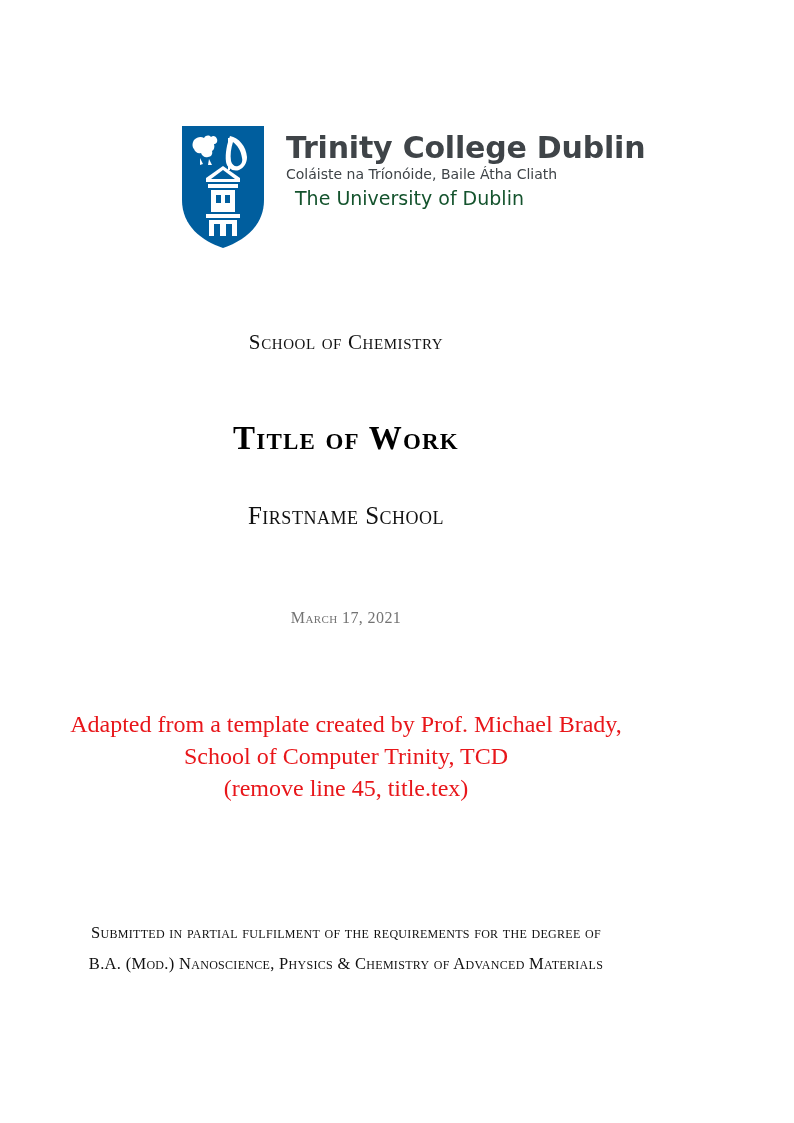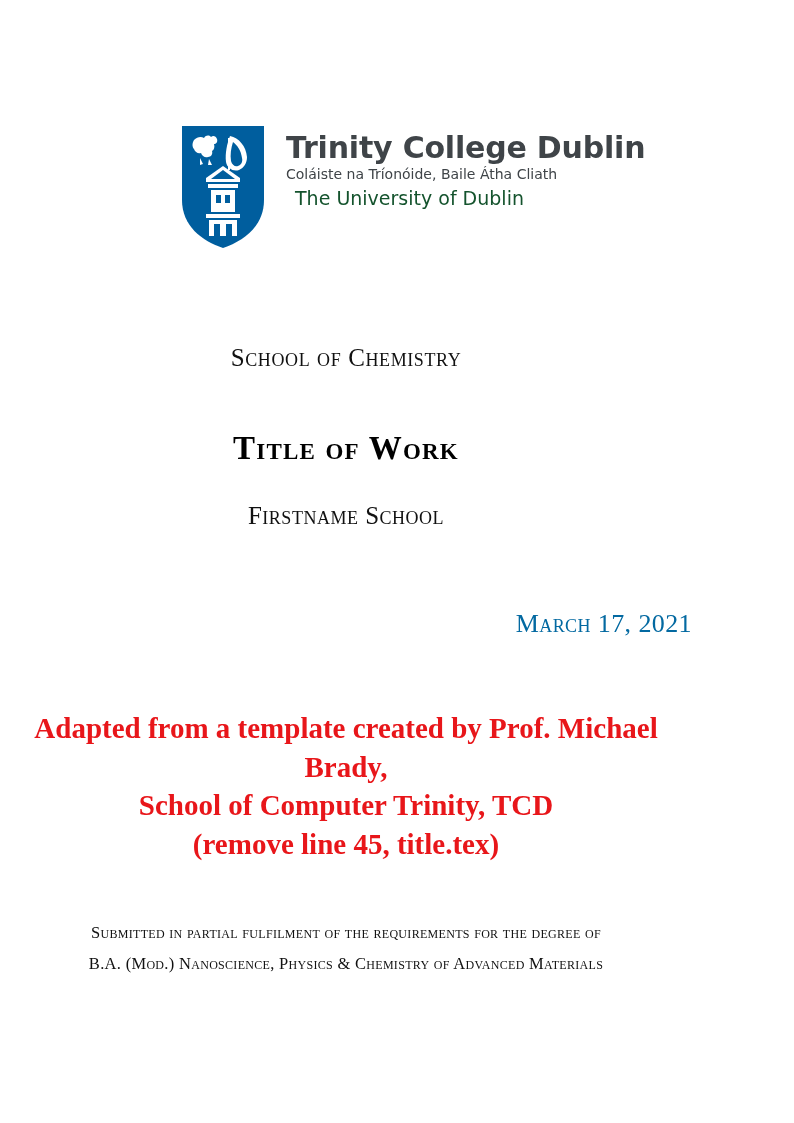--- a/index.html
+++ b/index.html
@@ -71,59 +71,57 @@
 
   
   .center-col {
     position: absolute;
     left: 0;
     right: 0;
     text-align: center;
   }
 
   .school {
-    top: 344px;
-    font-size: 25px;
+    top: 330px;
+    font-size: 21px;
     font-variant: small-caps;
     letter-spacing: 0.6px;
     color: #111;
   }
 
   .doc-title {
-    top: 430px;
+    top: 420px;
     font-size: 33px;
     font-weight: bold;
     font-variant: small-caps;
     letter-spacing: 1.2px;
     color: #000;
   }
 
   .author {
     top: 502px;
     font-size: 25px;
     font-variant: small-caps;
     letter-spacing: 0.5px;
     color: #111;
   }
 
   .date {
     top: 609px;
-    font-size: 26px;
+    font-size: 16px;
     font-variant: small-caps;
     letter-spacing: 0.4px;
-    color: #0369a1;
-    text-align: right;
+    color: #737373;
   }
 
   .notice {
     top: 709px;
-    font-size: 29px;
+    font-size: 24px;
     line-height: 1.33;
     color: #e8161a;
-    font-weight: bold;
   }
 
   .submission {
     top: 918px;
     font-size: 16.5px;
     font-variant: small-caps;
     letter-spacing: 0.3px;
     line-height: 1.85;
     color: #111;
   }

